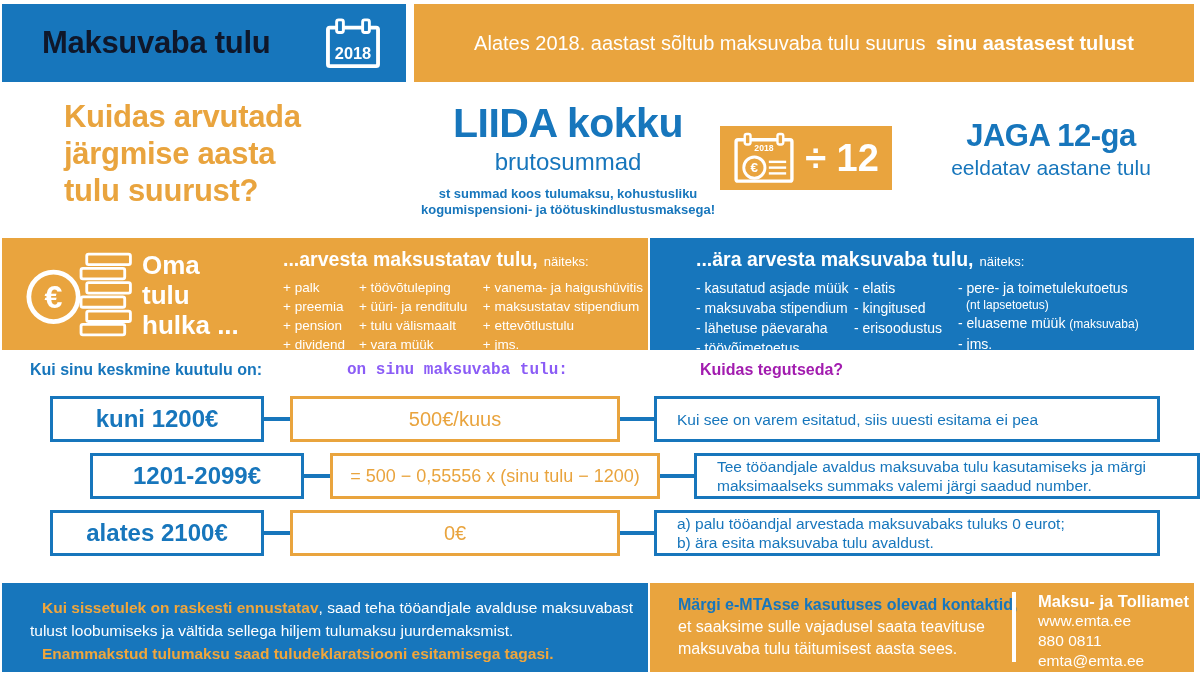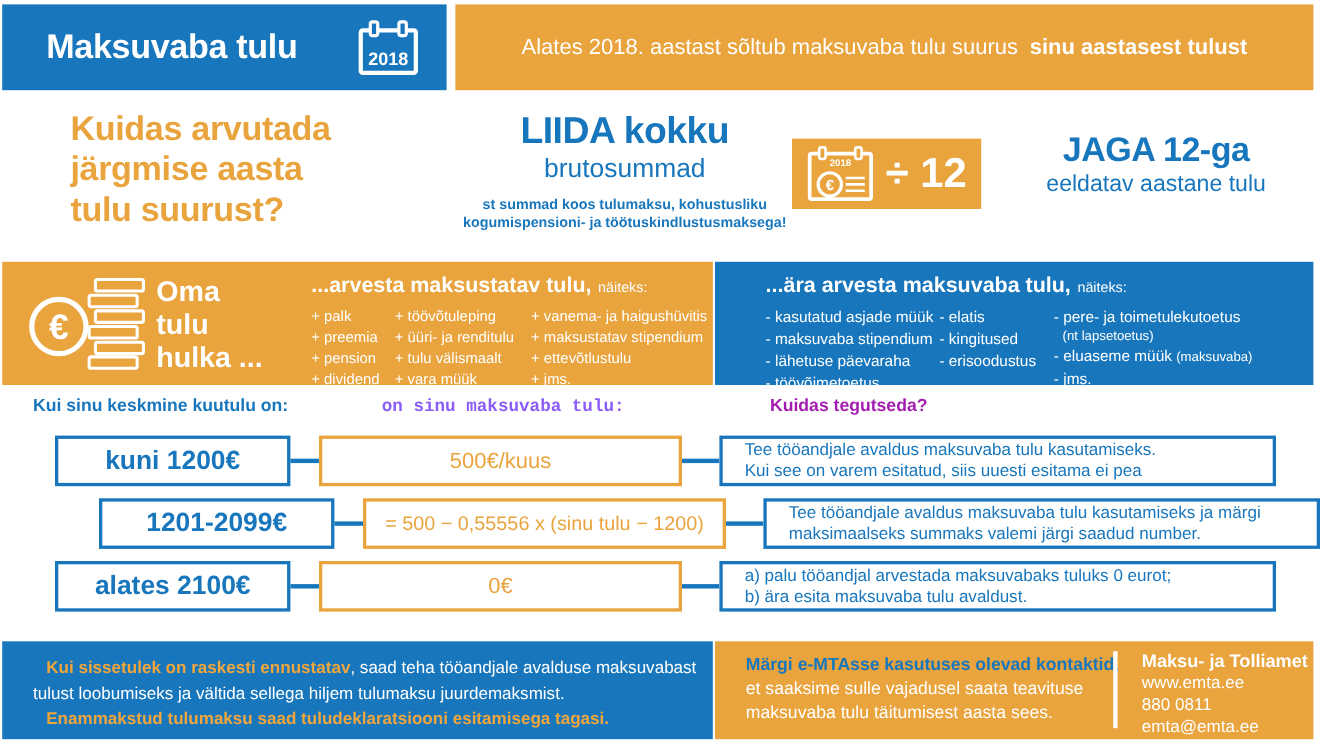--- a/index.html
+++ b/index.html
@@ -2,31 +2,31 @@
 <html><head>
 <meta charset="utf-8">
 <style>
   * { margin:0; padding:0; box-sizing:border-box; }
   body { background:#fff; font-family:"Liberation Sans", sans-serif; }
   .canvas { position:relative; width:1200px; height:675px; background:#fff; overflow:hidden; }
 
   
   .top-blue { position:absolute; left:2px; top:4px; width:404px; height:78px; background:#1776bc;
               display:flex; align-items:center; padding-left:40px; }
-  .top-blue h1 { color:#ffffff; font-size:31px; font-weight:bold; letter-spacing:-0.3px; }
+  .top-blue h1 { color:#0f172a; font-size:31px; font-weight:bold; letter-spacing:-0.3px; }
   .cal-icon { position:absolute; right:24px; top:14px; }
   .top-orange { position:absolute; left:414px; top:4px; width:780px; height:78px; background:#e9a43e;
                 display:flex; align-items:center; justify-content:center; color:#fff; font-size:20px; }
   .top-orange b { margin-left:5px; }
 
   
   .question { position:absolute; left:64px; top:98px; color:#e9a43e; font-size:31px; font-weight:bold;
               line-height:37px; letter-spacing:-0.3px; }
   .sum-block { position:absolute; left:408px; top:100px; width:320px; text-align:center; color:#1776bc; }
-  .sum-title { font-size:34px; font-weight:bold; letter-spacing:-0.5px; }
+  .sum-title { font-size:41px; font-weight:bold; letter-spacing:-0.5px; }
   .sum-sub { font-size:24px; margin-top:1px; }
   .sum-note1 { font-size:12px; font-weight:bold; margin-top:1px; }
   .sum-note2 { font-size:13px; font-weight:bold; margin-top:10px; line-height:16px; }
   .divide-box { position:absolute; left:720px; top:126px; width:172px; height:64px; background:#e9a43e;
                 display:flex; align-items:center; justify-content:center; gap:10px; }
   .divide-label { color:#fff; font-size:38px; font-weight:bold; }
   .jaga-block { position:absolute; left:918px; top:118px; width:266px; text-align:center; color:#1776bc; }
   .jaga-title { font-size:31px; font-weight:bold; letter-spacing:-0.5px; }
   .jaga-sub { font-size:21px; margin-top:2px; }
 
@@ -200,21 +200,20 @@
   <div class="th th-income">Kui sinu keskmine kuutulu on:</div>
   <div class="th th-exempt">on sinu maksuvaba tulu:</div>
   <div class="th th-action">Kuidas tegutseda?</div>
 
   <div class="t-row r0">
     <div class="income-box">kuni 1200€</div>
     <div class="conn conn-l"></div>
     <div class="exempt-box">500€/kuus</div>
     <div class="conn conn-r"></div>
     <div class="action-box">
-      <div>Tee tööandjale avaldus maksuvaba tulu kasutamiseks.</div>
       <div>Kui see on varem esitatud, siis uuesti esitama ei pea</div>
     </div>
   </div>
 
   <div class="t-row r1">
     <div class="income-box">1201-2099€</div>
     <div class="conn conn-l"></div>
     <div class="exempt-box">= 500 − 0,55556 x (sinu tulu − 1200)</div>
     <div class="conn conn-r"></div>
     <div class="action-box">

